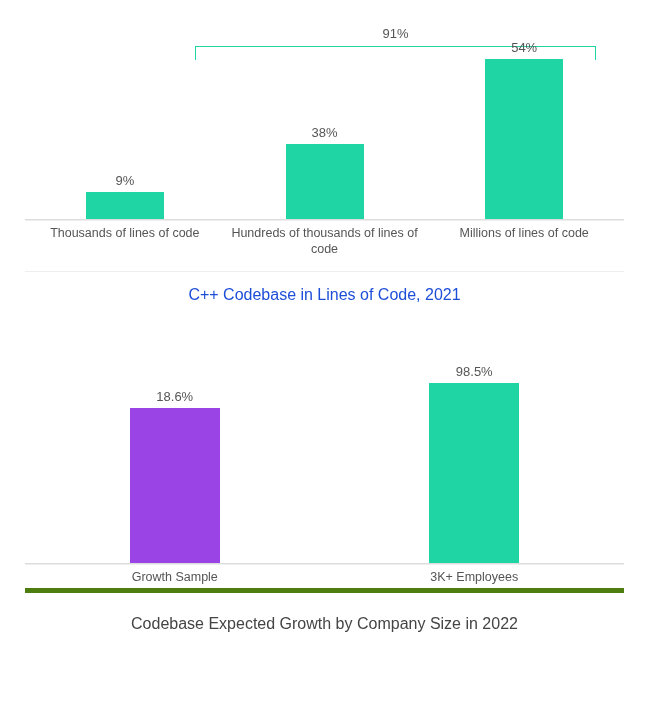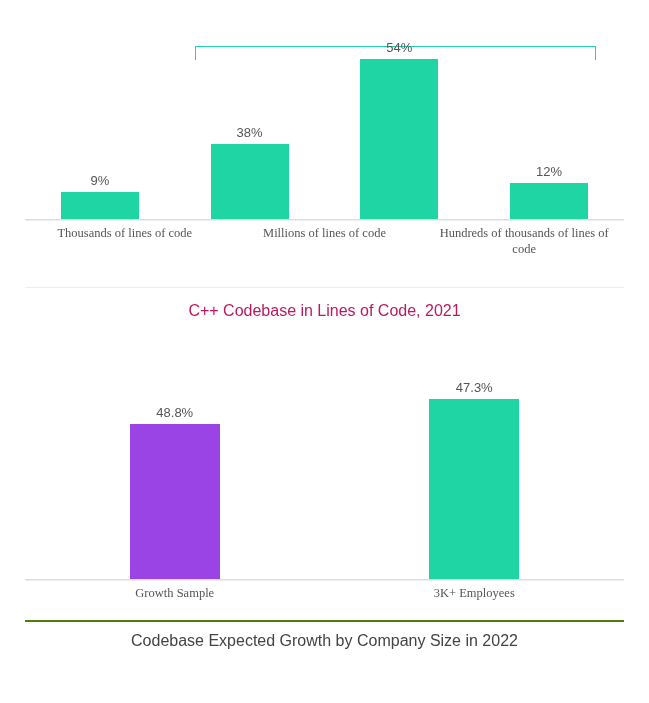--- a/index.html
+++ b/index.html
@@ -44,45 +44,44 @@
     text-align: left;
   }
   .bar {
     width: 78px;
     background: #1fd5a3;
   }
   .bar.purple { background: #9a44e6; width: 90px; }
   .bar.wide { width: 90px; }
   .x-labels {
     display: flex;
-    justify-content: flex-end;
+    justify-content: flex-start;
     margin-top: 6px;
-    font-family: Liberation Serif, serif;
   }
   .x-label {
     flex: 1;
     text-align: center;
     font-size: 12.5px;
     color: #555;
     padding: 0 4px;
     line-height: 1.25;
   }
   .chart-title {
     text-align: center;
-    color: #be185d;
+    color: #1d4ed8;
     font-size: 16px;
-    margin-top: 30px;
+    margin-top: 14px;
     border-top: 1px solid #eee;
     padding-top: 14px;
   }
   .chart-title.second {
     color: #444;
-    border-top: 2px solid #4d7c0f;
-    padding-top: 10px;
-    margin-top: 18px;
+    border-top: 5px solid #4d7c0f;
+    padding-top: 22px;
+    margin-top: 2px;
   }
   .annotation-bracket {
     position: absolute;
     top: 6px;
     border: 1px solid #1fd5a3;
     border-bottom: none;
     height: 14px;
   }
   .annotation-text {
     position: absolute;
@@ -92,60 +91,57 @@
     text-align: center;
   }
   .spacer { height: 50px; }
   .plot2 { height: 210px; }
 </style>
 </head>
 <body>
 
 <div class="chart-block">
   <div class="annotation-bracket" style="left:170px; right:28px;"></div>
+  <div class="annotation-text" style="left:170px; right:28px;">91%</div>
 
   <div class="plot-area" style="margin-top:20px; height:180px;">
     <div class="bars">
       <div class="bar-slot">
         <div class="bar-label">9%</div>
         <div class="bar" style="height:15%;"></div>
       </div>
       <div class="bar-slot">
         <div class="bar-label">38%</div>
         <div class="bar" style="height:41.7%;"></div>
       </div>
       <div class="bar-slot">
         <div class="bar-label">54%</div>
         <div class="bar" style="height:90%;"></div>
       </div>
-      <div class="bar-slot">
-        <div class="bar-label">12%</div>
-        <div class="bar" style="height:20%;"></div>
-      </div>
     </div>
   </div>
   <div class="x-labels">
     <div class="x-label">Thousands of lines of code</div>
+    <div class="x-label">Hundreds of thousands of lines of code</div>
     <div class="x-label">Millions of lines of code</div>
-    <div class="x-label">Hundreds of thousands of lines of code</div>
   </div>
   <div class="chart-title">C++ Codebase in Lines of Code, 2021</div>
 </div>
 
 <div class="spacer"></div>
 
 <div class="chart-block">
   <div class="plot-area plot2">
     <div class="bars">
       <div class="bar-slot">
-        <div class="bar-label">48.8%</div>
+        <div class="bar-label">18.6%</div>
         <div class="bar purple" style="height:74.4%;"></div>
       </div>
       <div class="bar-slot">
-        <div class="bar-label">47.3%</div>
+        <div class="bar-label">98.5%</div>
         <div class="bar wide" style="height:86.4%;"></div>
       </div>
     </div>
   </div>
   <div class="x-labels">
     <div class="x-label">Growth Sample</div>
     <div class="x-label">3K+ Employees</div>
   </div>
   <div class="chart-title second">Codebase Expected Growth by Company Size in 2022</div>
 </div>

